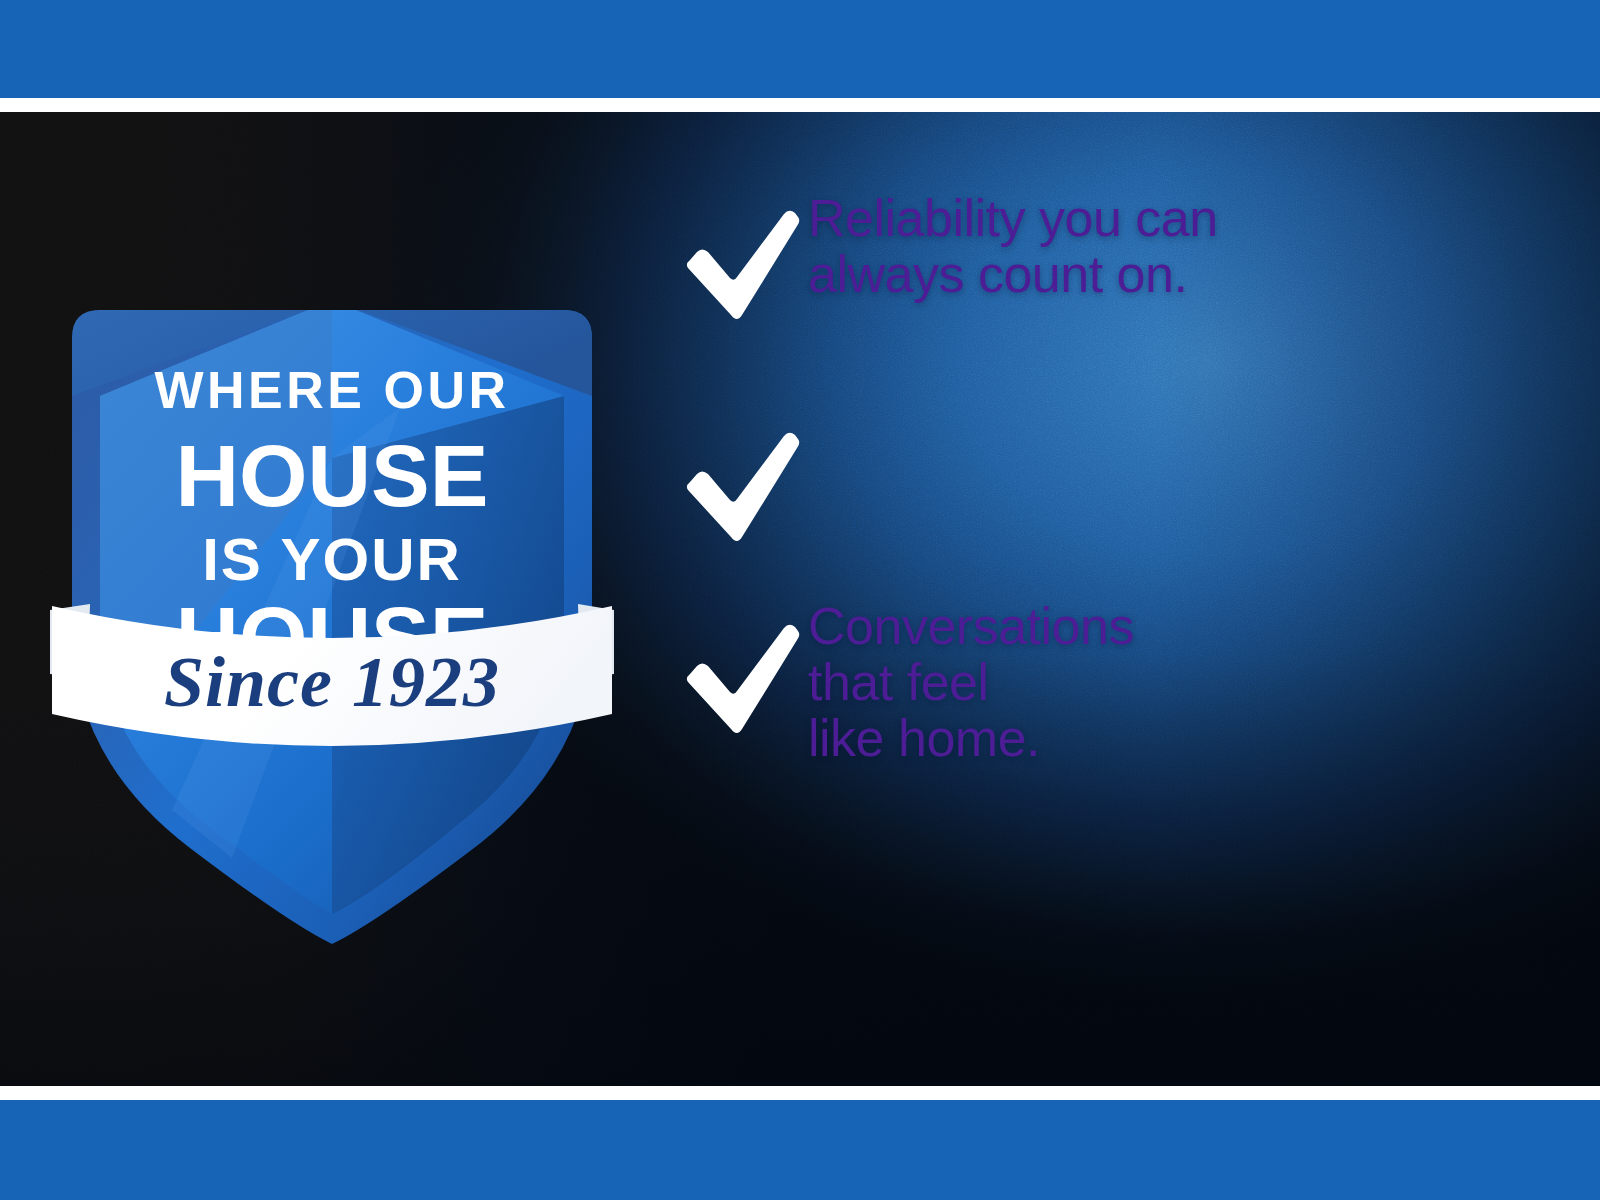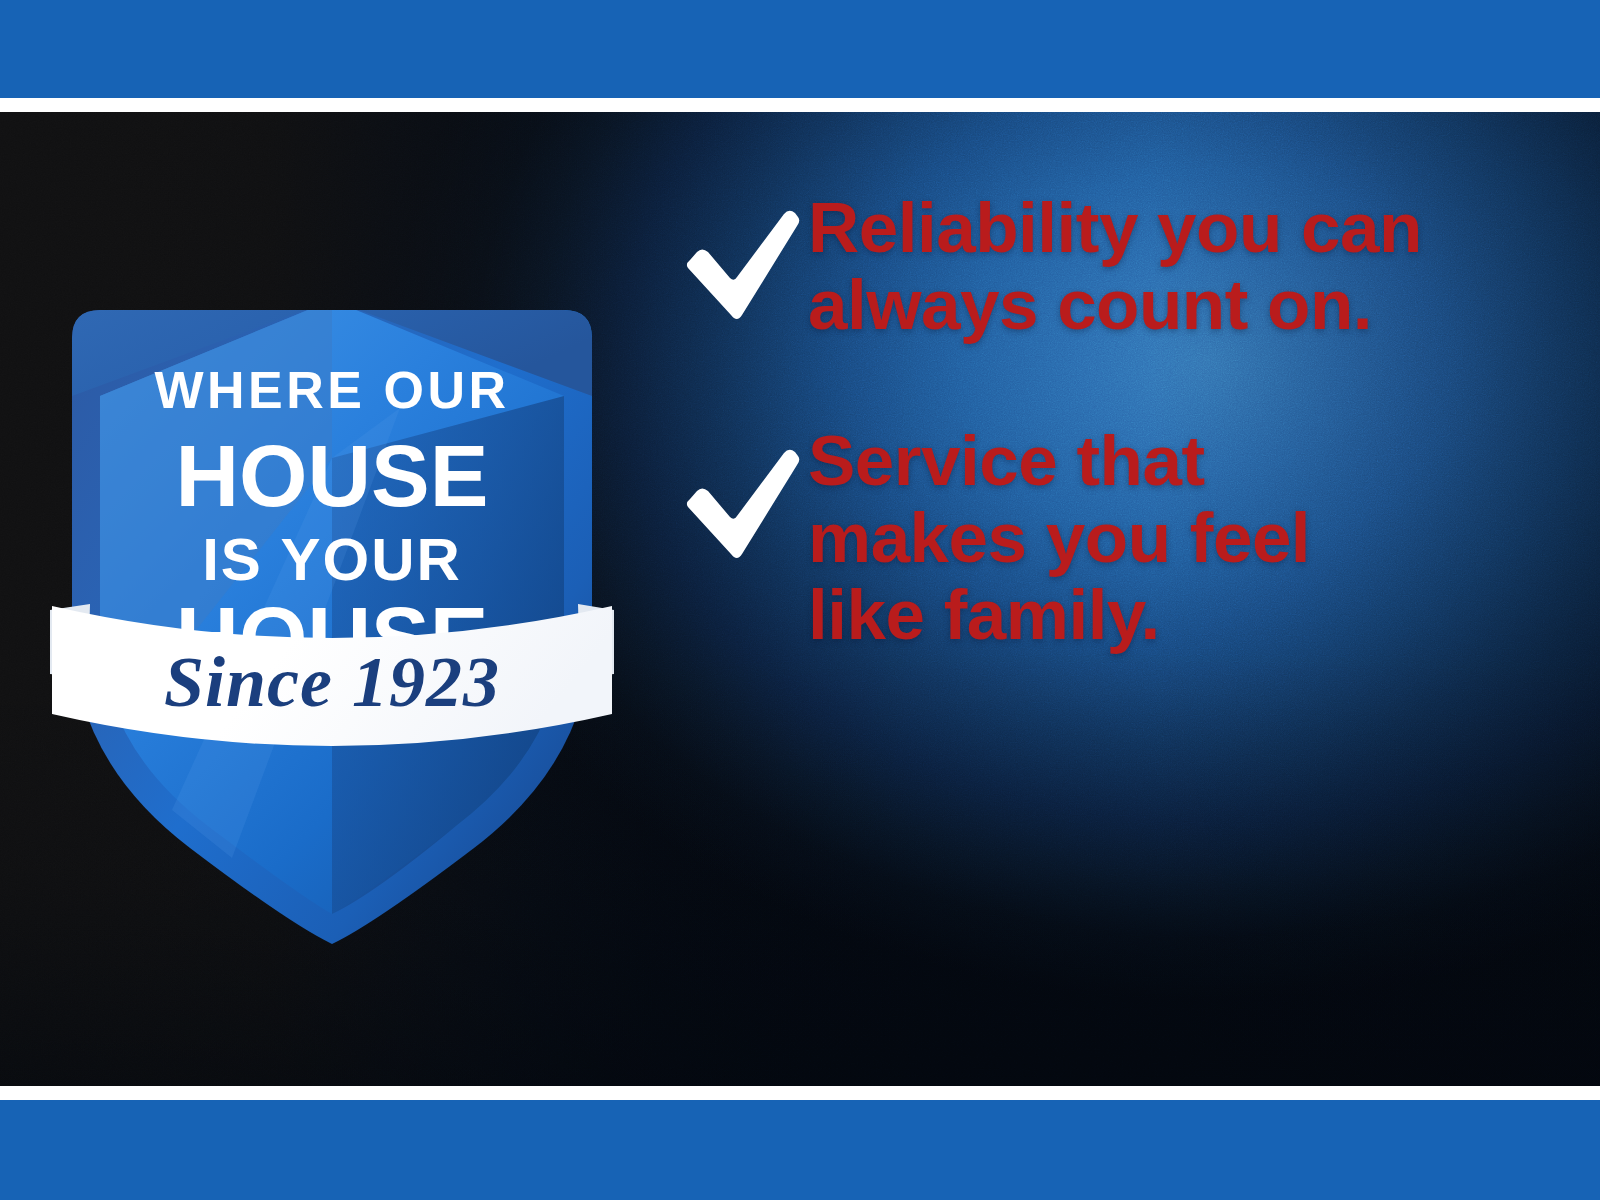--- a/index.html
+++ b/index.html
@@ -134,24 +134,24 @@
     align-items: flex-start;
   }
   .bullet-check {
     flex: 0 0 auto;
     width: 132px;
     padding-top: 18px;
   }
   .bullet-check svg { display: block; width: 124px; height: 118px; }
   .bullet-text {
     flex: 1 1 auto;
-    color: #b91c1c;
+    color: #4c1d95;
     font-family: "Liberation Sans", sans-serif;
-    font-weight: bold;
-    font-size: 71px;
+    font-weight: normal;
+    font-size: 52px;
     line-height: 1.08;
     letter-spacing: -0.5px;
     white-space: pre-line;
     text-shadow: 0 2px 6px rgba(0,20,48,0.35);
   }
   #bullet-0 { margin-bottom: 80px; }
   #bullet-1 { margin-bottom: 50px; }
   #bullet-1 .bullet-check, #bullet-2 .bullet-check { padding-top: 24px; }
 </style>
 </head>
@@ -262,24 +262,33 @@
     </div>
 
     <div class="bullet" id="bullet-1">
       <div class="bullet-check">
         <svg viewBox="0 0 124 118" xmlns="http://www.w3.org/2000/svg">
           <path d="M14 52 L21 44 Q26 39 32 44 L54 70 Q58 74 61 69
                    L108 6 Q113 0 119 5 L122 9 Q125 13 121 18
                    L66 107 Q61 115 55 107 L12 60 Q9 56 14 52 Z" fill="#ffffff"></path>
         </svg>
       </div>
-      <div class="bullet-text">Service that
-makes you feel
-like family.</div>
     </div>
 
+    <div class="bullet" id="bullet-2">
+      <div class="bullet-check">
+        <svg viewBox="0 0 124 118" xmlns="http://www.w3.org/2000/svg">
+          <path d="M14 52 L21 44 Q26 39 32 44 L54 70 Q58 74 61 69
+                   L108 6 Q113 0 119 5 L122 9 Q125 13 121 18
+                   L66 107 Q61 115 55 107 L12 60 Q9 56 14 52 Z" fill="#ffffff"></path>
+        </svg>
+      </div>
+      <div class="bullet-text">Conversations
+that feel
+like home.</div>
+    </div>
 
   </div>
 
   <div class="white-gap" id="gap-bottom"></div>
   <div class="bar" id="bar-bottom"></div>
 
 </div>
 
 </body></html>

